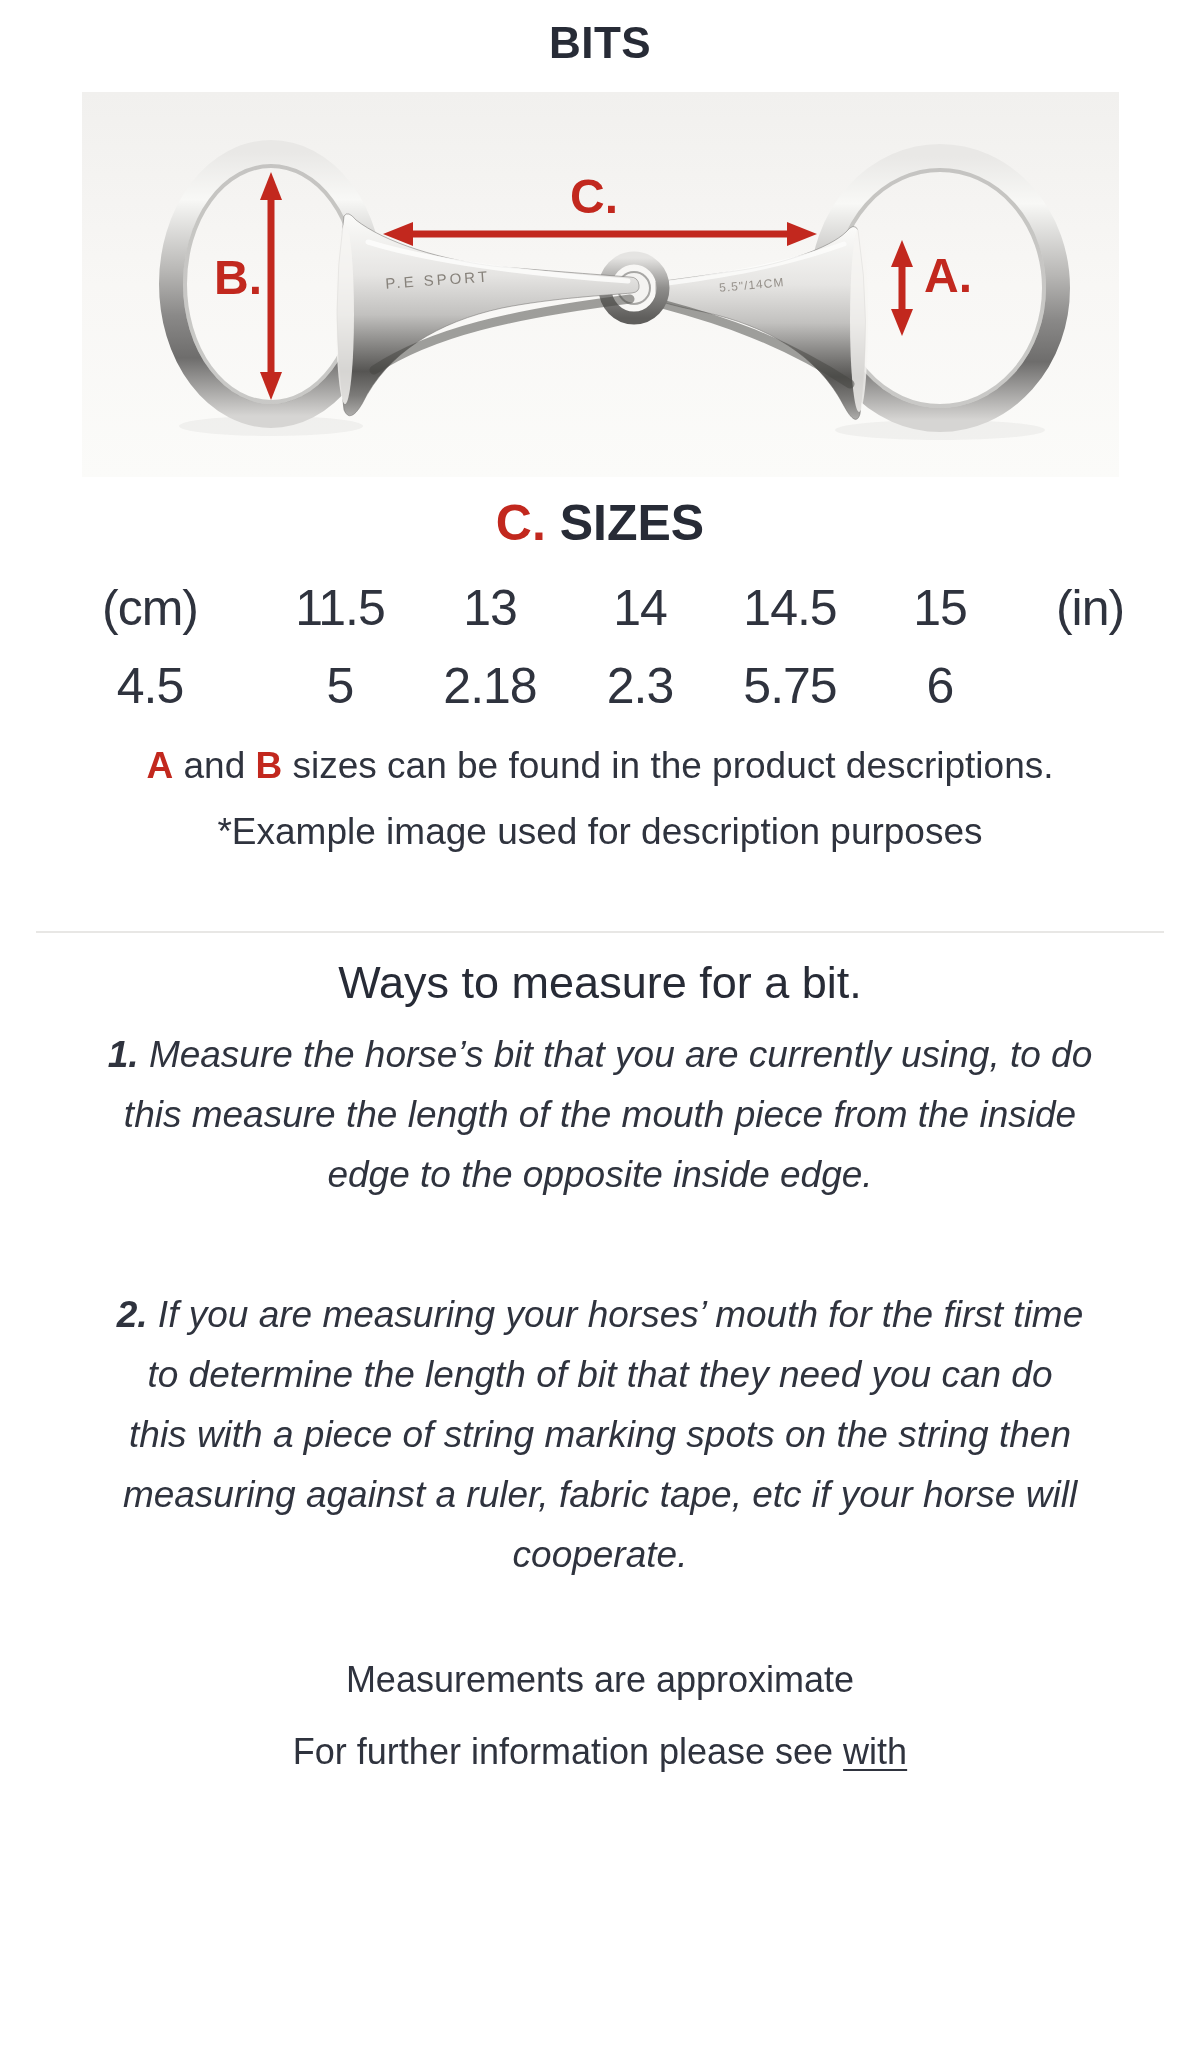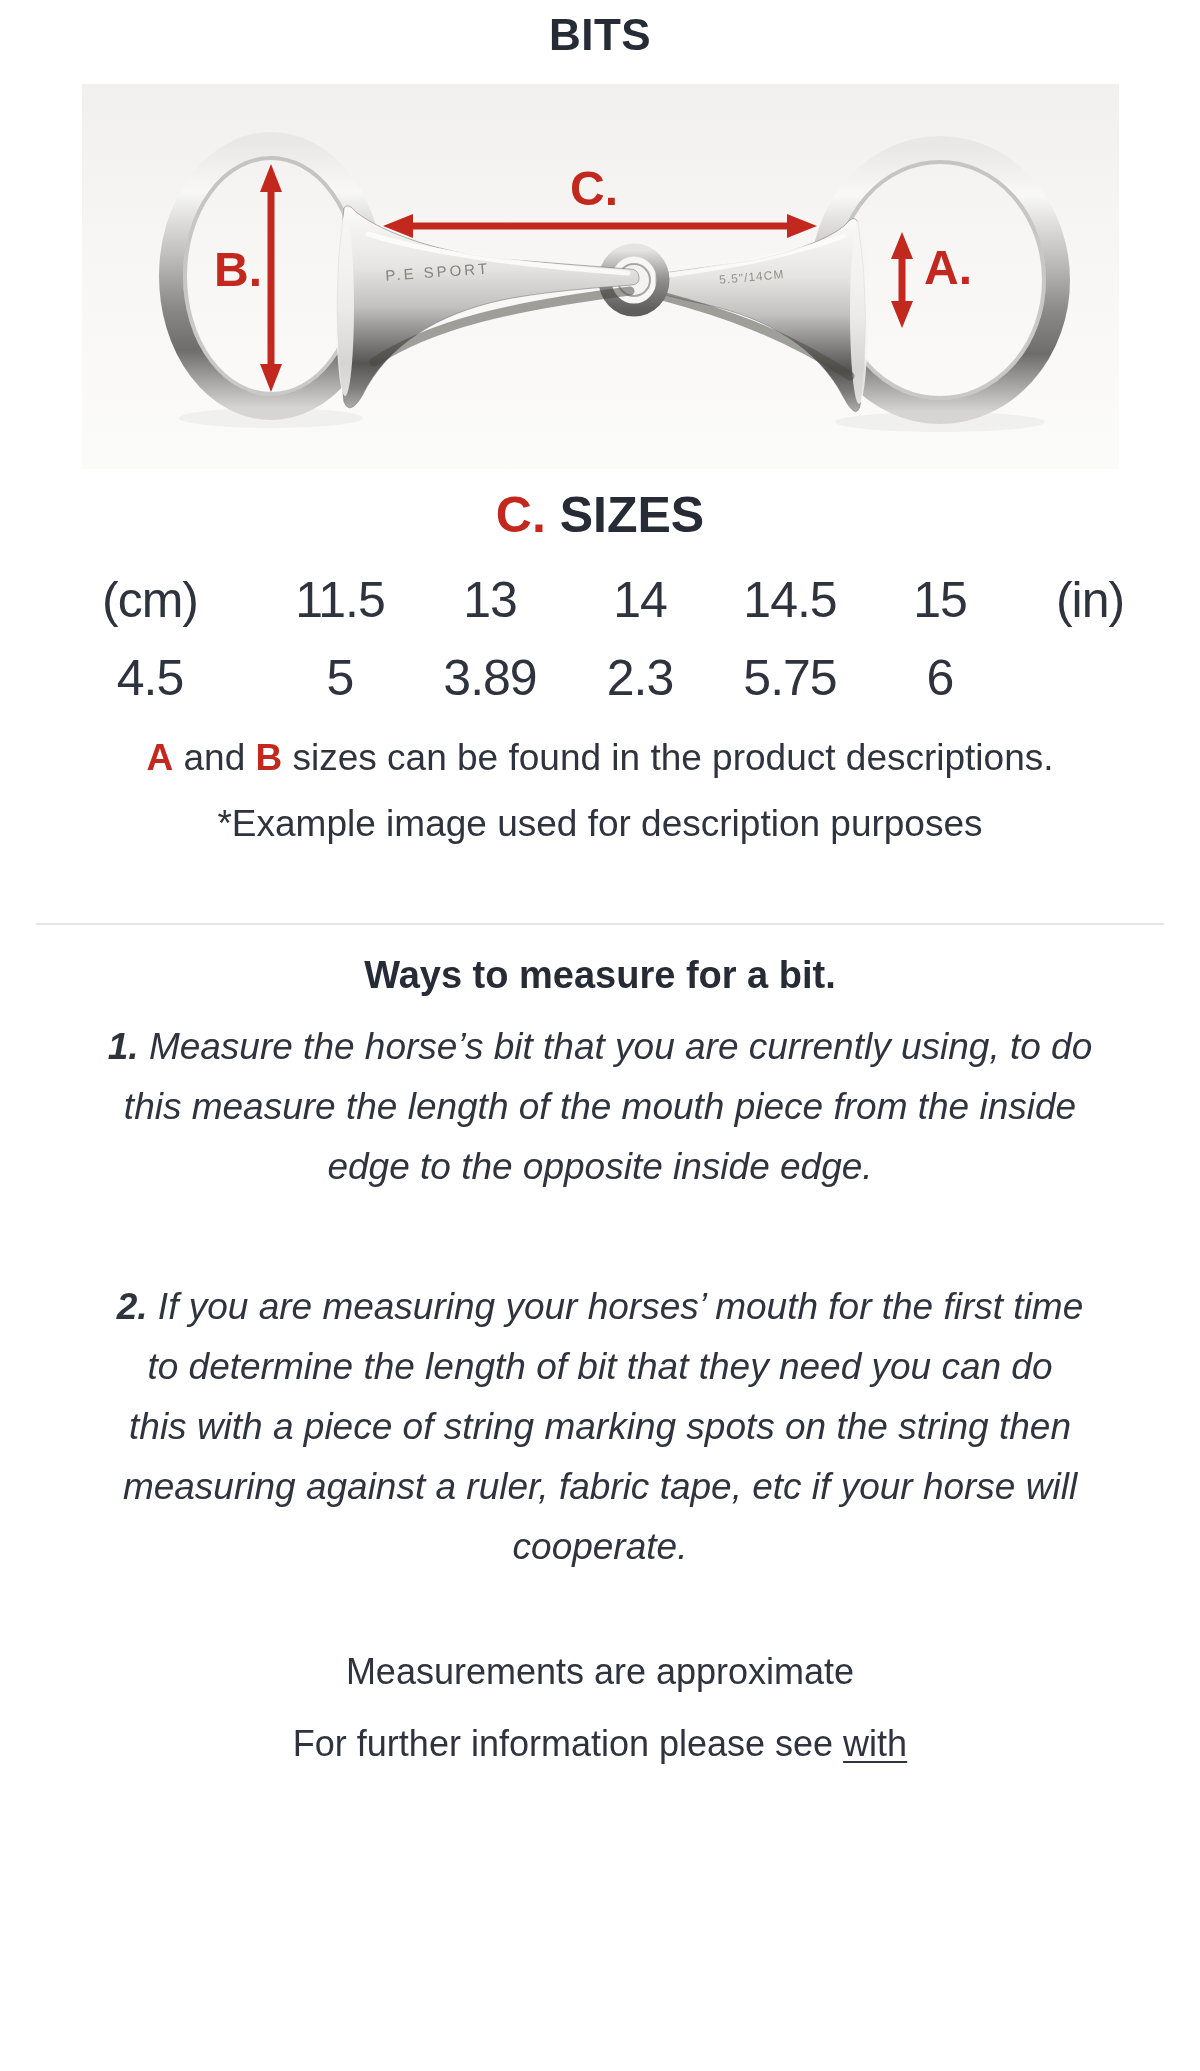--- a/index.html
+++ b/index.html
@@ -9,21 +9,21 @@
   }
   *{box-sizing:border-box;}
   body{margin:0;background:#ffffff;}
   .page{
     position:relative;width:1200px;height:2071px;margin:0 auto;
     padding-top:6px;overflow:hidden;background:#ffffff;
     font-family:"Liberation Sans",sans-serif;color:var(--text,#2f333e);
     text-align:center;
   }
   .page-title{
-    margin:4px;font-size:44px;line-height:50px;font-weight:700;
+    margin:12px;font-size:44px;line-height:50px;font-weight:700;
     letter-spacing:.5px;color:var(--heading,#272b36);
   }
   .photo{
     position:relative;width:1037px;height:385px;margin:24px auto 0;
     background:linear-gradient(180deg,#f1f0ee,#f8f7f5 50%,#fbfbf9);
   }
   .photo svg{display:block;width:100%;height:100%;}
   .svg-label{font-family:"Liberation Sans",sans-serif;font-weight:700;font-size:48px;}
   .svg-engrave{font-family:"Liberation Sans",sans-serif;}
   .red{color:var(--accent-red,#c2281e);}
@@ -38,21 +38,21 @@
     width:1130px;margin:6px auto 0;
   }
   .size-cell{
     font-size:50px;line-height:78px;letter-spacing:-1px;font-weight:400;
     color:var(--text,#2f333e);
   }
   .note{margin:16px 0 0;font-size:37px;line-height:50px;}
   .note .bold{font-weight:700;}
   .divider{border:none;border-top:2px solid #e8e7e5;margin:74px 36px 0;}
   .ways-heading{
-    margin:22px 8px 0;font-size:38px;line-height:56px;font-weight:700;
+    margin:22px 8px 0;font-size:45px;line-height:56px;font-weight:400;
     color:var(--heading,#272b36);
   }
   .step{margin:13px;font-size:37px;line-height:60px;font-style:italic;}
   .step-1{margin-top:14px;}
   .step-2{margin-top:80px;}
   .step-3{margin-top:73px;}
   .step .num{font-weight:700;}
   .footer-note{margin:12px;font-size:36px;line-height:50px;}
   .footer-approx{margin-top:70px;}
   .footer-more{margin-top:22px;}
@@ -147,21 +147,21 @@
   <div class="size-table">
     <div class="size-cell">(cm)</div>
     <div class="size-cell">11.5</div>
     <div class="size-cell">13</div>
     <div class="size-cell">14</div>
     <div class="size-cell">14.5</div>
     <div class="size-cell">15</div>
     <div class="size-cell">(in)</div>
     <div class="size-cell">4.5</div>
     <div class="size-cell">5</div>
-    <div class="size-cell">3.89</div>
+    <div class="size-cell">2.18</div>
     <div class="size-cell">2.3</div>
     <div class="size-cell">5.75</div>
     <div class="size-cell">6</div>
   </div>
 
   <p class="note"><span class="red bold">A</span><span> and </span><span class="red bold">B</span><span> sizes can be found in the product descriptions.</span></p>
 
   <p class="note">*Example image used for description purposes</p>
 
   <hr class="divider">

